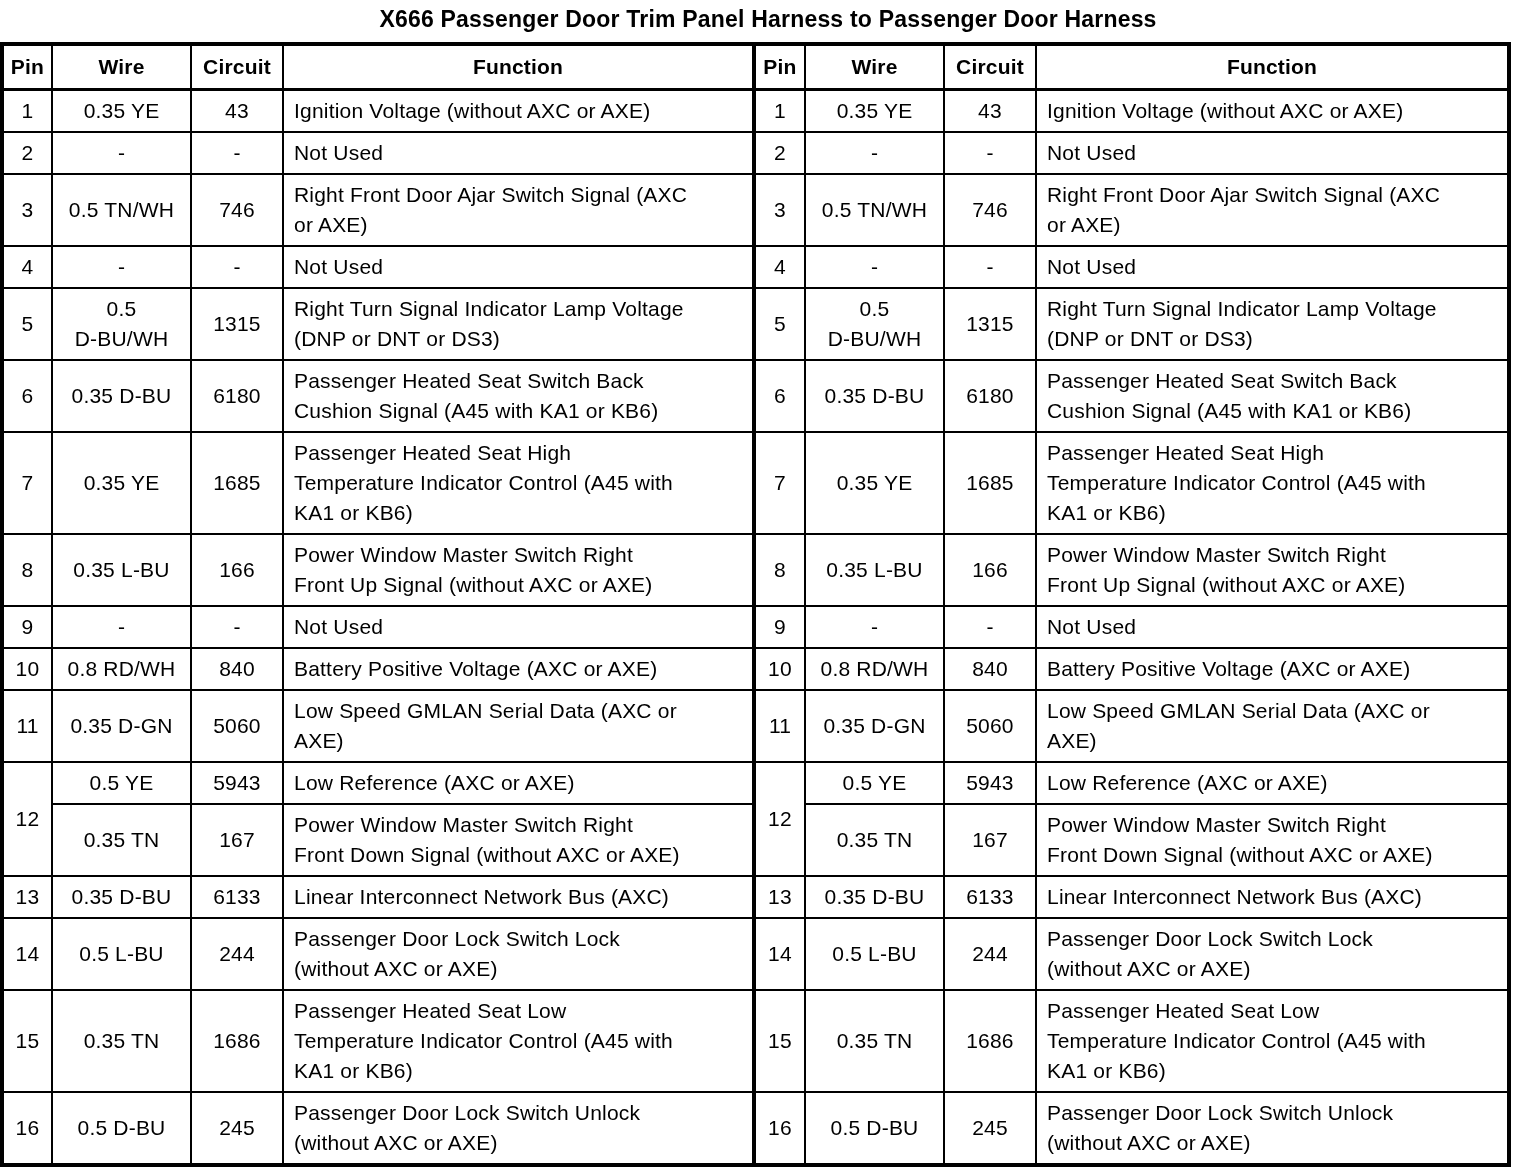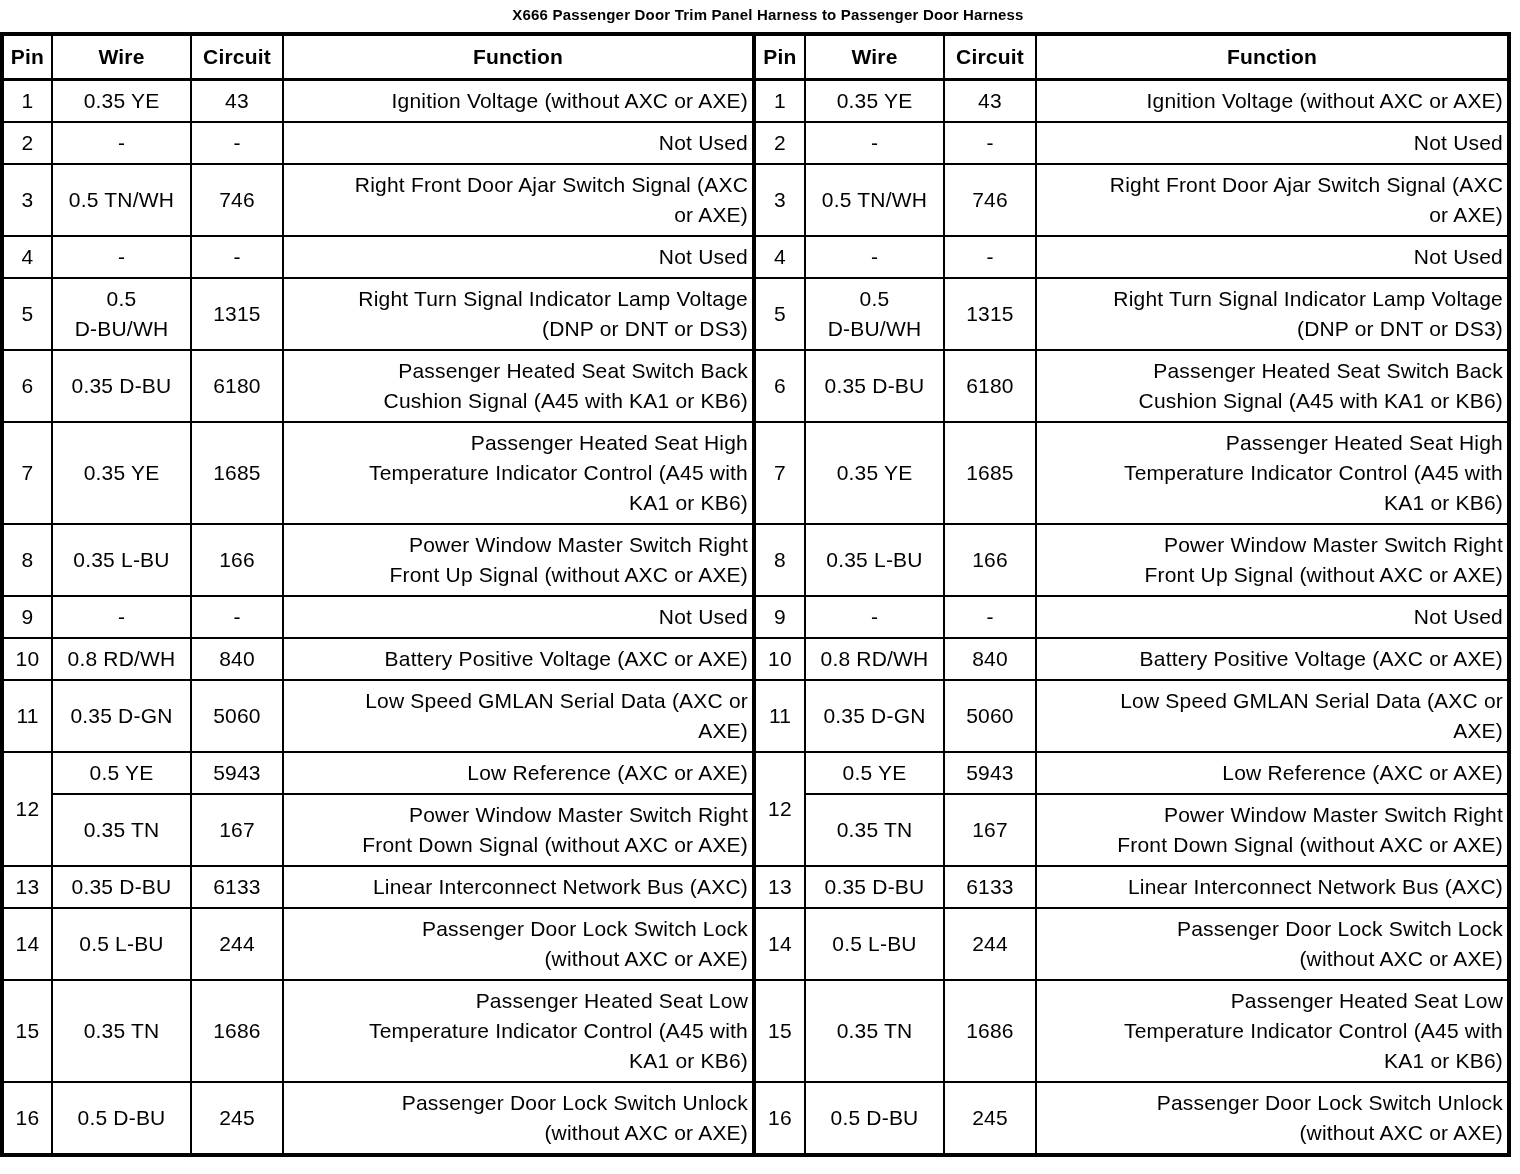--- a/index.html
+++ b/index.html
@@ -9,21 +9,21 @@
     color: #000000;
     font-family: "Liberation Sans", sans-serif;
   }
   .page {
     width: 1520px;
     height: 1174px;
     overflow: hidden;
     background: #ffffff;
   }
   .title {
-    font-size: 15px;
+    font-size: 23px;
     font-weight: bold;
     text-align: center;
     margin: 6px 0 9px 16px;
     letter-spacing: 0.2px;
   }
   table.pinout {
     border-collapse: collapse;
     table-layout: fixed;
     width: 1507px;
     border: 4px solid #000000;
@@ -42,21 +42,21 @@
     font-weight: bold;
     text-align: center;
     padding: 6px 4px;
     border-bottom: 3px solid #000000;
   }
   table.pinout td {
     text-align: center;
     white-space: pre-line;
   }
   table.pinout td.c-func {
-    text-align: right;
+    text-align: left;
     padding-left: 10px;
     padding-right: 4px;
   }
   .half-start {
     border-left: 4px solid #000000 !important;
   }
 </style>
 </head>
 <body>
 

